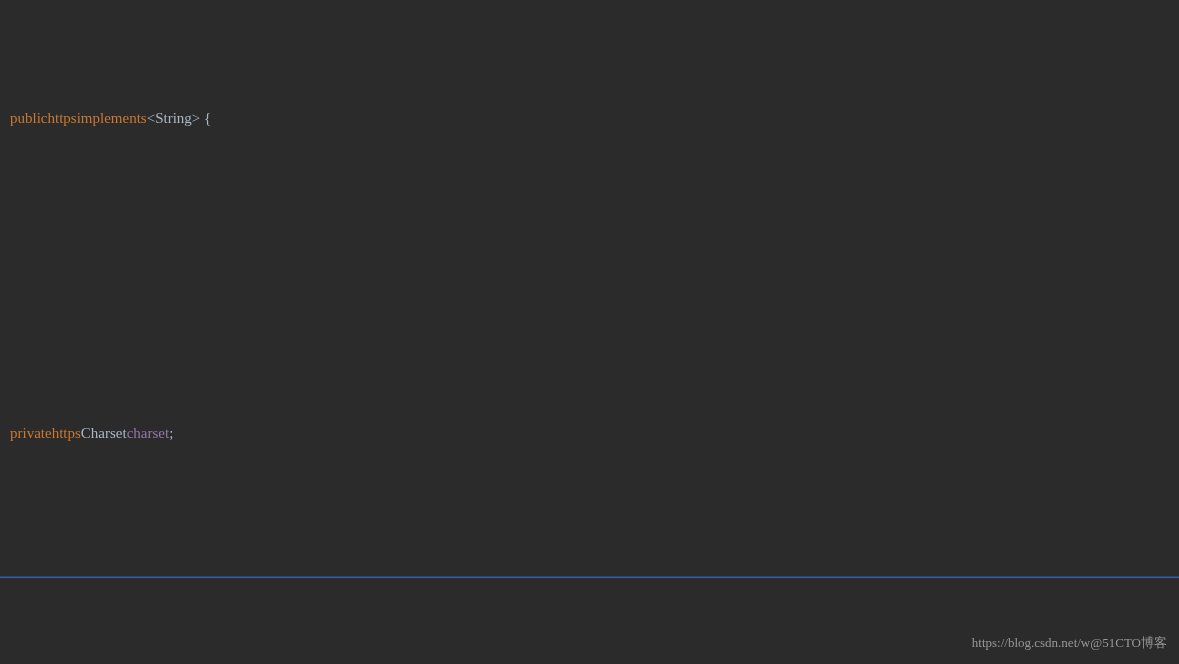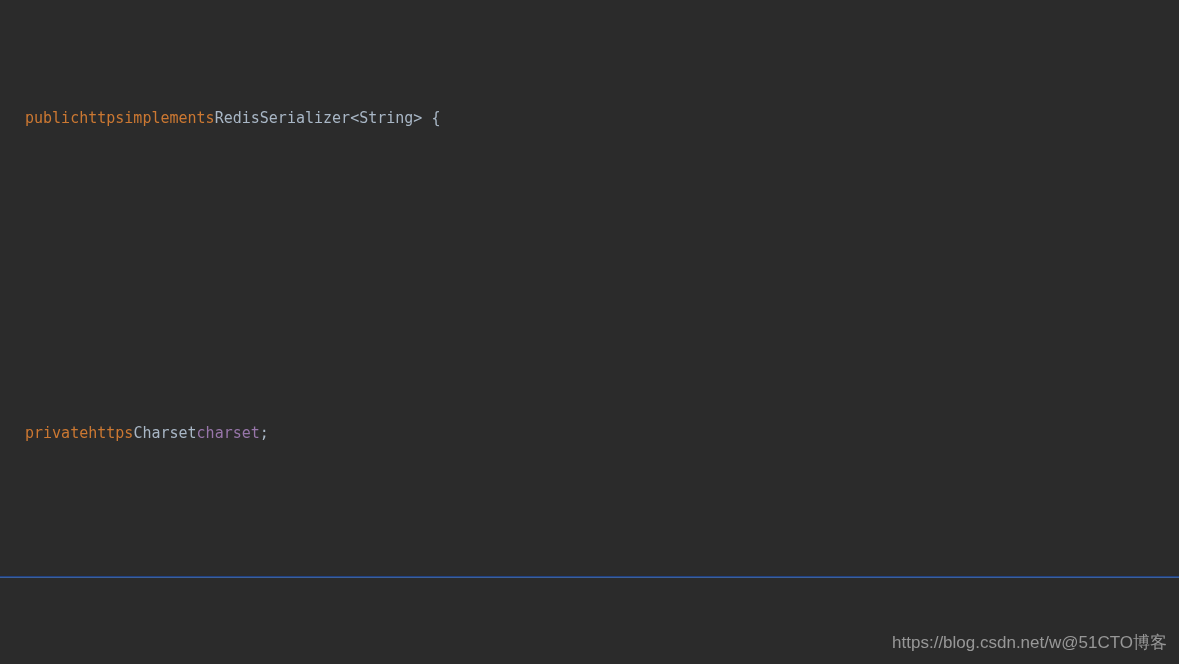--- a/index.html
+++ b/index.html
@@ -16,50 +16,51 @@
       width: 1179px;
       height: 664px;
       overflow: hidden;
       position: relative;
     }
     .code-area {
       padding: 8px 0 0 0;
       white-space: pre;
     }
     .line {
-      padding-left: 25px;
+      padding-left: 10px;
       height: 31.5px;
       display: flex;
       align-items: center;
+      font-family: Liberation Serif, serif;
     }
     .divider {
       border-top: 1px solid #214283;
       border-bottom: 1px solid #3d6099;
       height: 0;
       margin: 1px 0;
     }
     
     .keyword { color: #cc7832; }
     .field { color: #9876aa; }
     .watermark {
       position: absolute;
       bottom: 6px;
       right: 12px;
       color: #aaaaaa;
-      font-family: Liberation Sans, sans-serif;
-      font-size: 17px;
+      font-family: Liberation Serif, serif;
+      font-size: 13px;
       opacity: 0.85;
     }
   </style>
 </head>
 <body>
 
 <div class="code-area">
   
-  <div class="line"><span class="keyword">public</span> <span class="keyword">https</span>  <span class="keyword">implements</span> <span>RedisSerializer</span><span>&lt;String&gt;</span><span> {</span></div>
+  <div class="line"><span class="keyword">public</span> <span class="keyword">https</span>  <span class="keyword">implements</span> <span>&lt;String&gt;</span><span> {</span></div>
   
   
   <div class="line"></div>
   
   
   <div class="line">    <span class="keyword">private</span> <span class="keyword">https</span> <span>Charset</span> <span class="field">charset</span><span>;</span></div>
   
   
   <div class="divider"></div>
   

